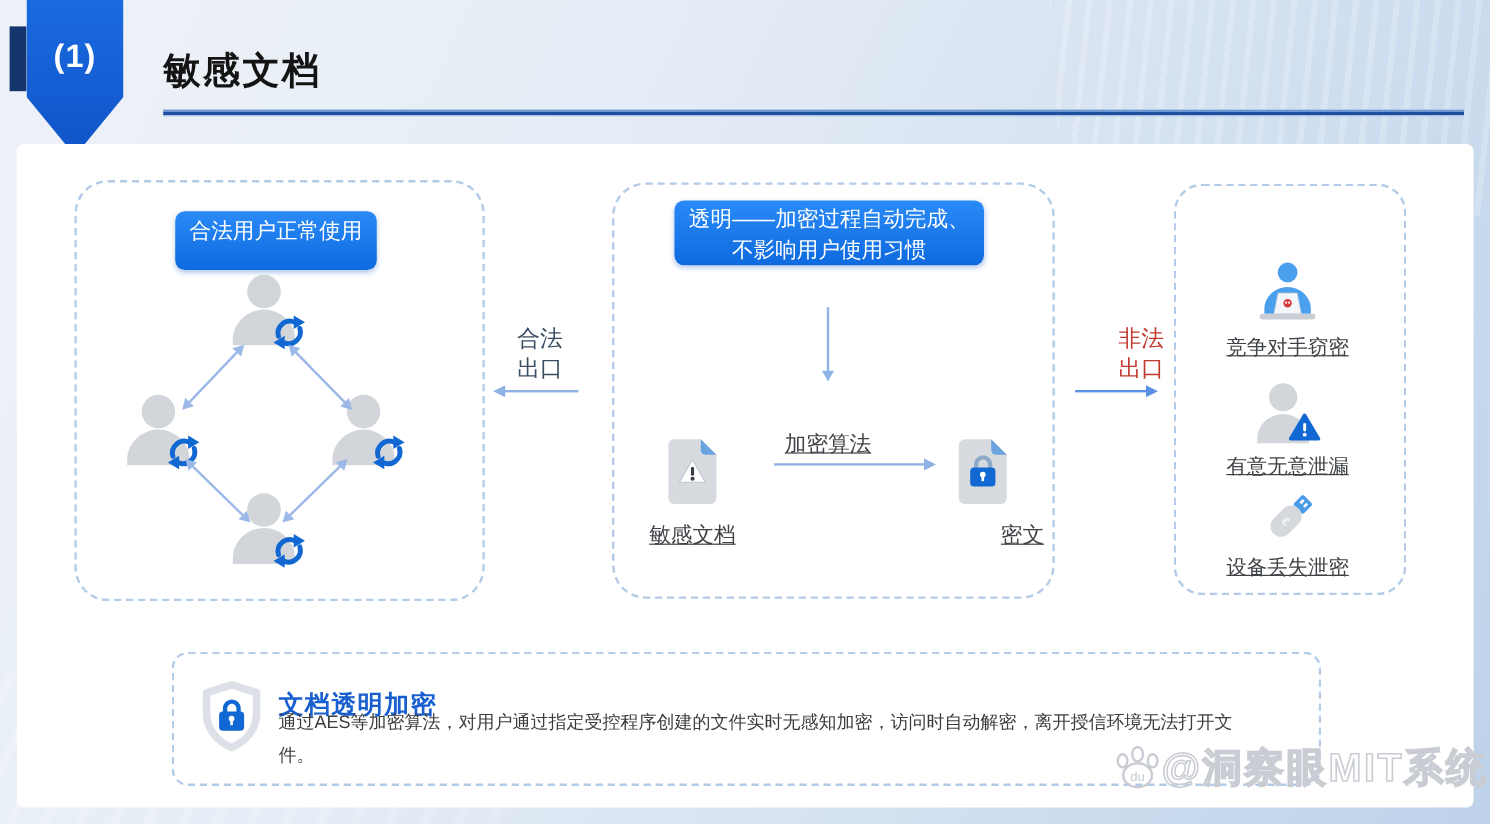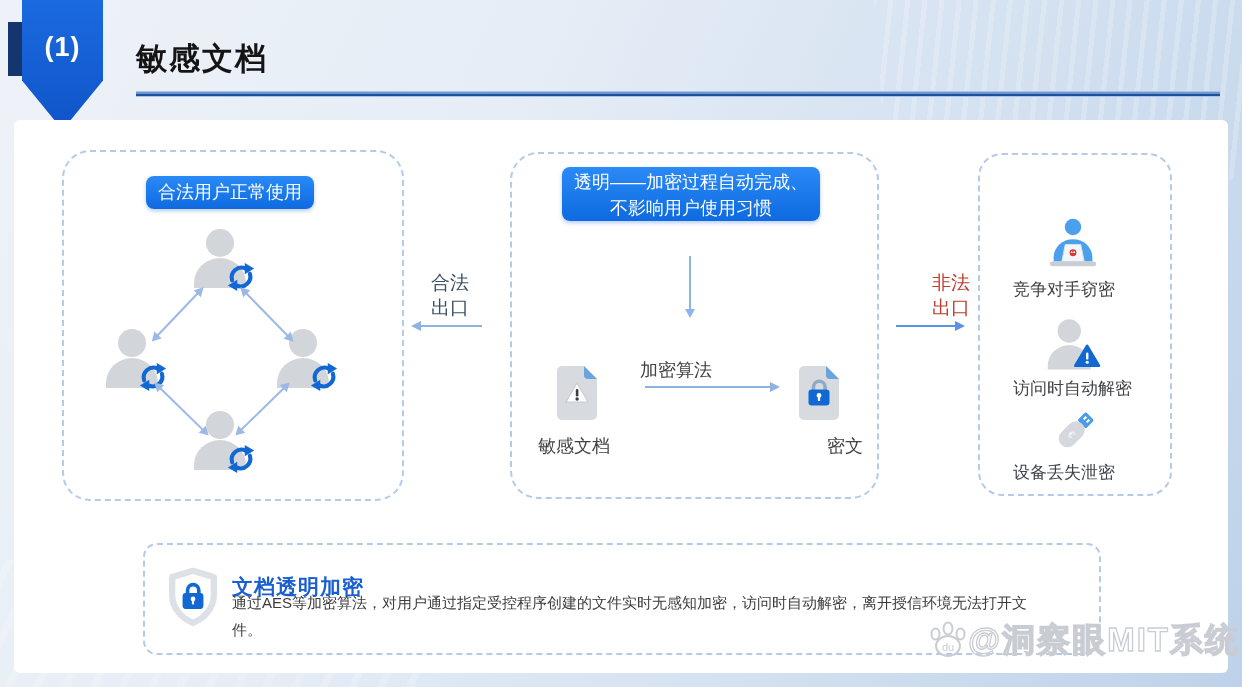--- a/index.html
+++ b/index.html
@@ -46,21 +46,21 @@
   .panel-left  { left:62px;  top:150px; width:338px; height:347px; border-radius:28px; }
   .panel-mid   { left:510px; top:152px; width:365px; height:343px; border-radius:28px; }
   .panel-right { left:978px; top:153px; width:190px; height:339px; border-radius:24px; }
   .panel-bottom{ left:143px; top:543px; width:954px; height:108px; border-radius:14px; }
   
   .pill {
     position:absolute; background:linear-gradient(180deg,#2a8af6,#0e6ae0);
     color:#fff; text-align:center; border-radius:8px;
     box-shadow:0 2px 4px rgba(15,84,200,.3);
   }
-  .pill-left  { left:146px; top:176px; width:168px; height:33px; line-height:33px; font-size:18px; }
+  .pill-left  { left:146px; top:176px; width:168px; height:49px; line-height:33px; font-size:18px; }
   .pill-mid   { left:562px; top:167px; width:258px; height:54px; font-size:18px; line-height:26px; padding-top:2px; box-sizing:border-box; }
   .pill-right { left:989px; top:174px; width:168px; height:34px; line-height:34px; font-size:17px; }
   
   .abs { position:absolute; }
   .person-box { position:absolute; width:64px; height:60px; }
   .person-box .base { position:absolute; left:0; top:0; }
   .person-box .sync { position:absolute; left:36px; top:34px; }
   
   .darrow { position:absolute; height:2px; background:#9cb8e6; transform-origin:0 50%; }
   .darrow::before, .darrow::after { content:''; position:absolute; top:-4px; border-top:5px solid transparent; border-bottom:5px solid transparent; }
@@ -73,21 +73,21 @@
   .arrow-right { background:#5c92e6; } .arrow-right::after { right:-9px; border-left:10px solid #5c92e6; }
   .arrow-mid   { background:#8fb2e4; } .arrow-mid::after   { right:-9px; border-left:10px solid #8fb2e4; }
   
   .arrow-v { position:absolute; width:2px; background:#8fb4e8; }
   .arrow-v::after { content:''; position:absolute; bottom:-8px; left:-4px; border-left:5px solid transparent; border-right:5px solid transparent; border-top:9px solid #8fb4e8; }
   
   .exit { position:absolute; width:70px; text-align:center; font-size:19px; font-weight:500; line-height:25px; }
   .exit-legal   { color:#3a4f63; }
   .exit-illegal { color:#c03a2d; }
   
-  .lbl { position:absolute; color:#3f4246; font-size:18px; text-align:left; }
+  .lbl { position:absolute; color:#3f4246; font-size:18px; text-align:center;text-decoration:underline; }
   .lbl-sm { font-size:17px; }
   
   .bp-title { position:absolute; left:232px; top:573px; font-size:21px; font-weight:bold; color:#1a5fd0; letter-spacing:1px; }
   .bp-desc  { position:absolute; left:232px; top:589px; width:820px; font-size:15px; line-height:27px; color:#3c3c3c; }
   
   .watermark { position:absolute; right:2px; top:618px; display:flex; align-items:flex-end; }
   .wm-text {
     font-size:33px; font-weight:bold; letter-spacing:2px;
     color:rgba(255,255,255,.12); -webkit-text-stroke:1.3px #c9cdd3;
   }
@@ -255,21 +255,21 @@
   <div class="dashed panel-right"></div>
 
   <svg class="abs" style="left:1042px; top:216px;" width="62" height="54">
       <use href="#hacker"></use>
     </svg>
   <div class="lbl lbl-sm" style="left:1013px; top:278px; width:120px;">竞争对手窃密</div>
 
   <svg class="abs" style="left:1044px; top:318px;" width="60" height="56">
       <use href="#person-warn"></use>
     </svg>
-  <div class="lbl lbl-sm" style="left:1013px; top:377px; width:120px;">访问时自动解密</div>
+  <div class="lbl lbl-sm" style="left:1013px; top:377px; width:120px;">有意无意泄漏</div>
 
   <svg class="abs" style="left:1048px; top:404px;" width="54" height="54">
       <use href="#usb"></use>
     </svg>
   <div class="lbl lbl-sm" style="left:1013px; top:461px; width:120px;">设备丢失泄密</div>
 
   <div class="dashed panel-bottom"></div>
   <svg class="abs" style="left:164px; top:566px;" width="58" height="64">
       <use href="#shield-lock"></use>
     </svg>

